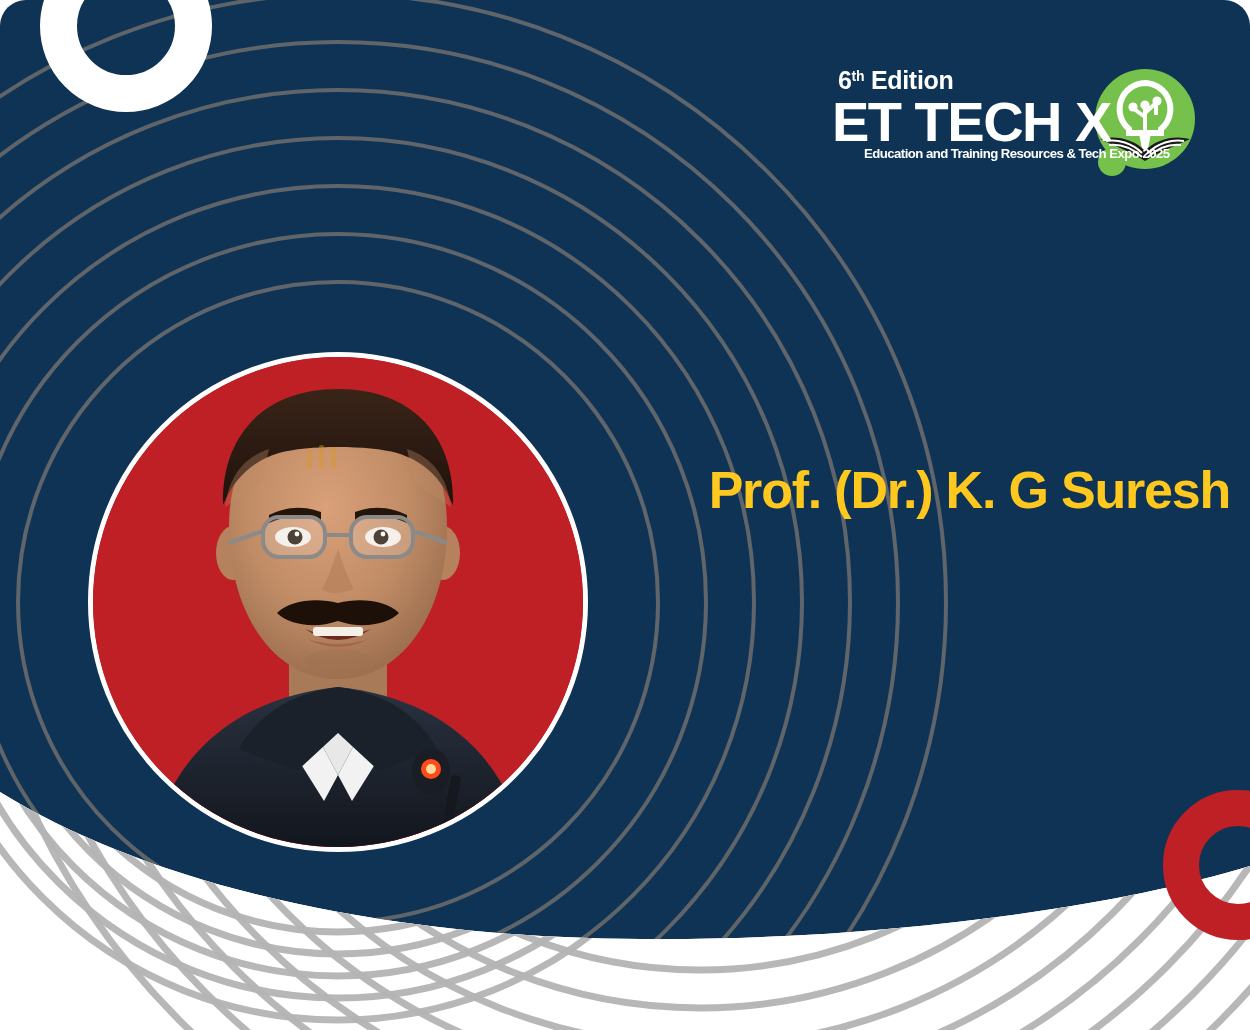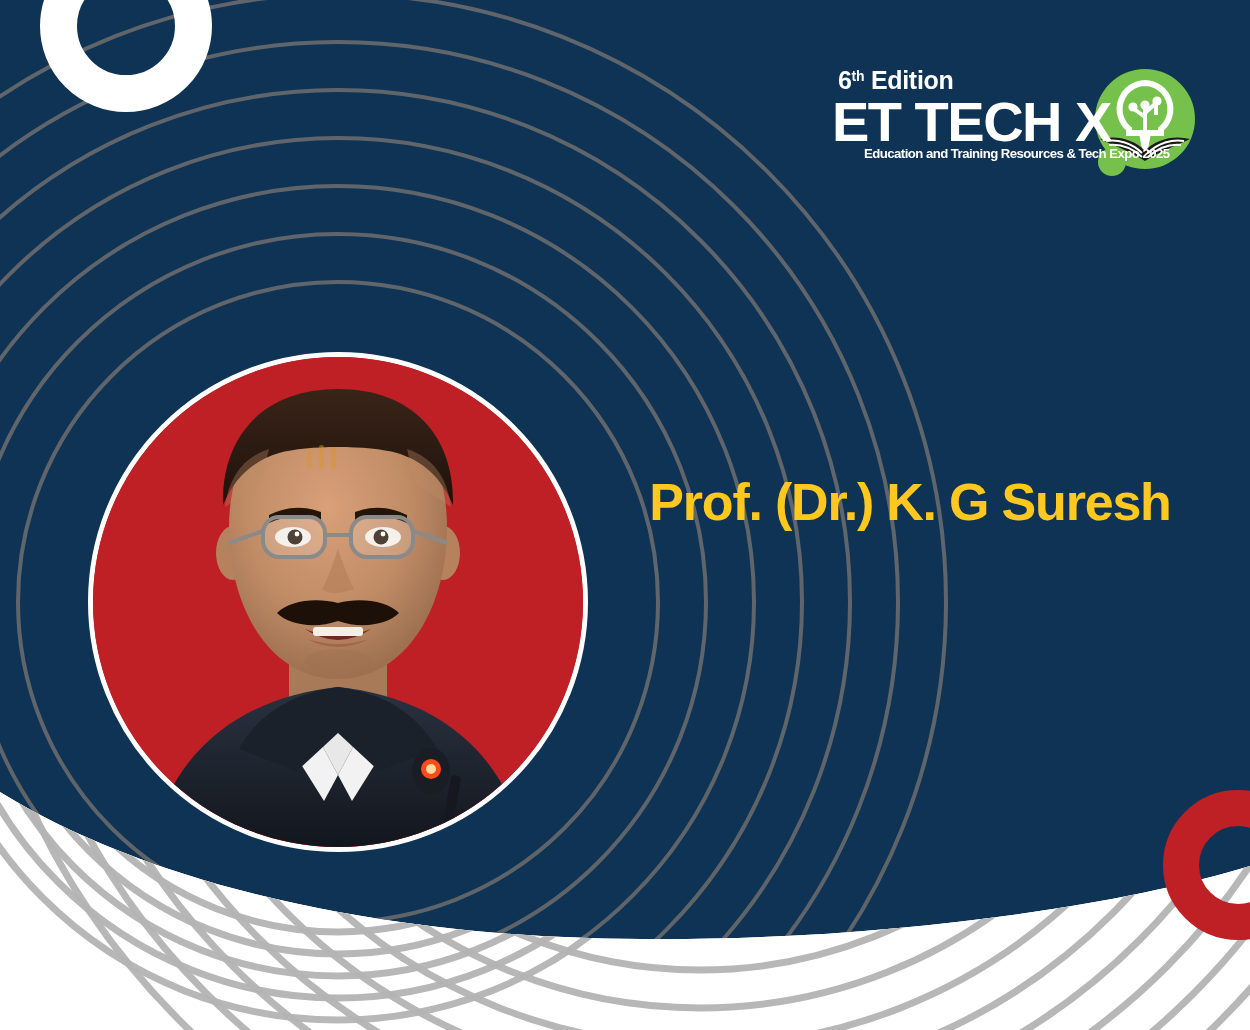--- a/index.html
+++ b/index.html
@@ -7,20 +7,21 @@
     width:1250px; height:1030px;
     font-family:"Liberation Sans", sans-serif;
     overflow:hidden;
     background:#ffffff;
   }
   #poster {
     position:relative;
     width:1250px; height:1030px;
     background:#ffffff;
     overflow:hidden;
+    border-radius:26px;
   }
   
   .navy-bg {
     position:absolute; left:0; top:0;
     width:1250px; height:1030px;
   }
   
   .ring-tl {
     position:absolute;
     left:40px; top:-60px;
@@ -83,23 +84,23 @@
     font-size:13.2px;
     font-weight:bold;
     letter-spacing:-0.55px;
     white-space:nowrap;
     padding-left:28px;
   }
   .logo-tag .yr { color:#ffffff; }
   
   .speaker {
     position:absolute;
-    left:590px; top:474px;
+    left:590px; top:462px;
     width:640px;
-    text-align:center;
+    text-align:right;
   }
   .sp-name {
     color:#FFC81E;
     font-size:52px;
     font-weight:bold;
     letter-spacing:-1.2px;
     line-height:1.08;
     white-space:nowrap;
   }
   .sp-role {

